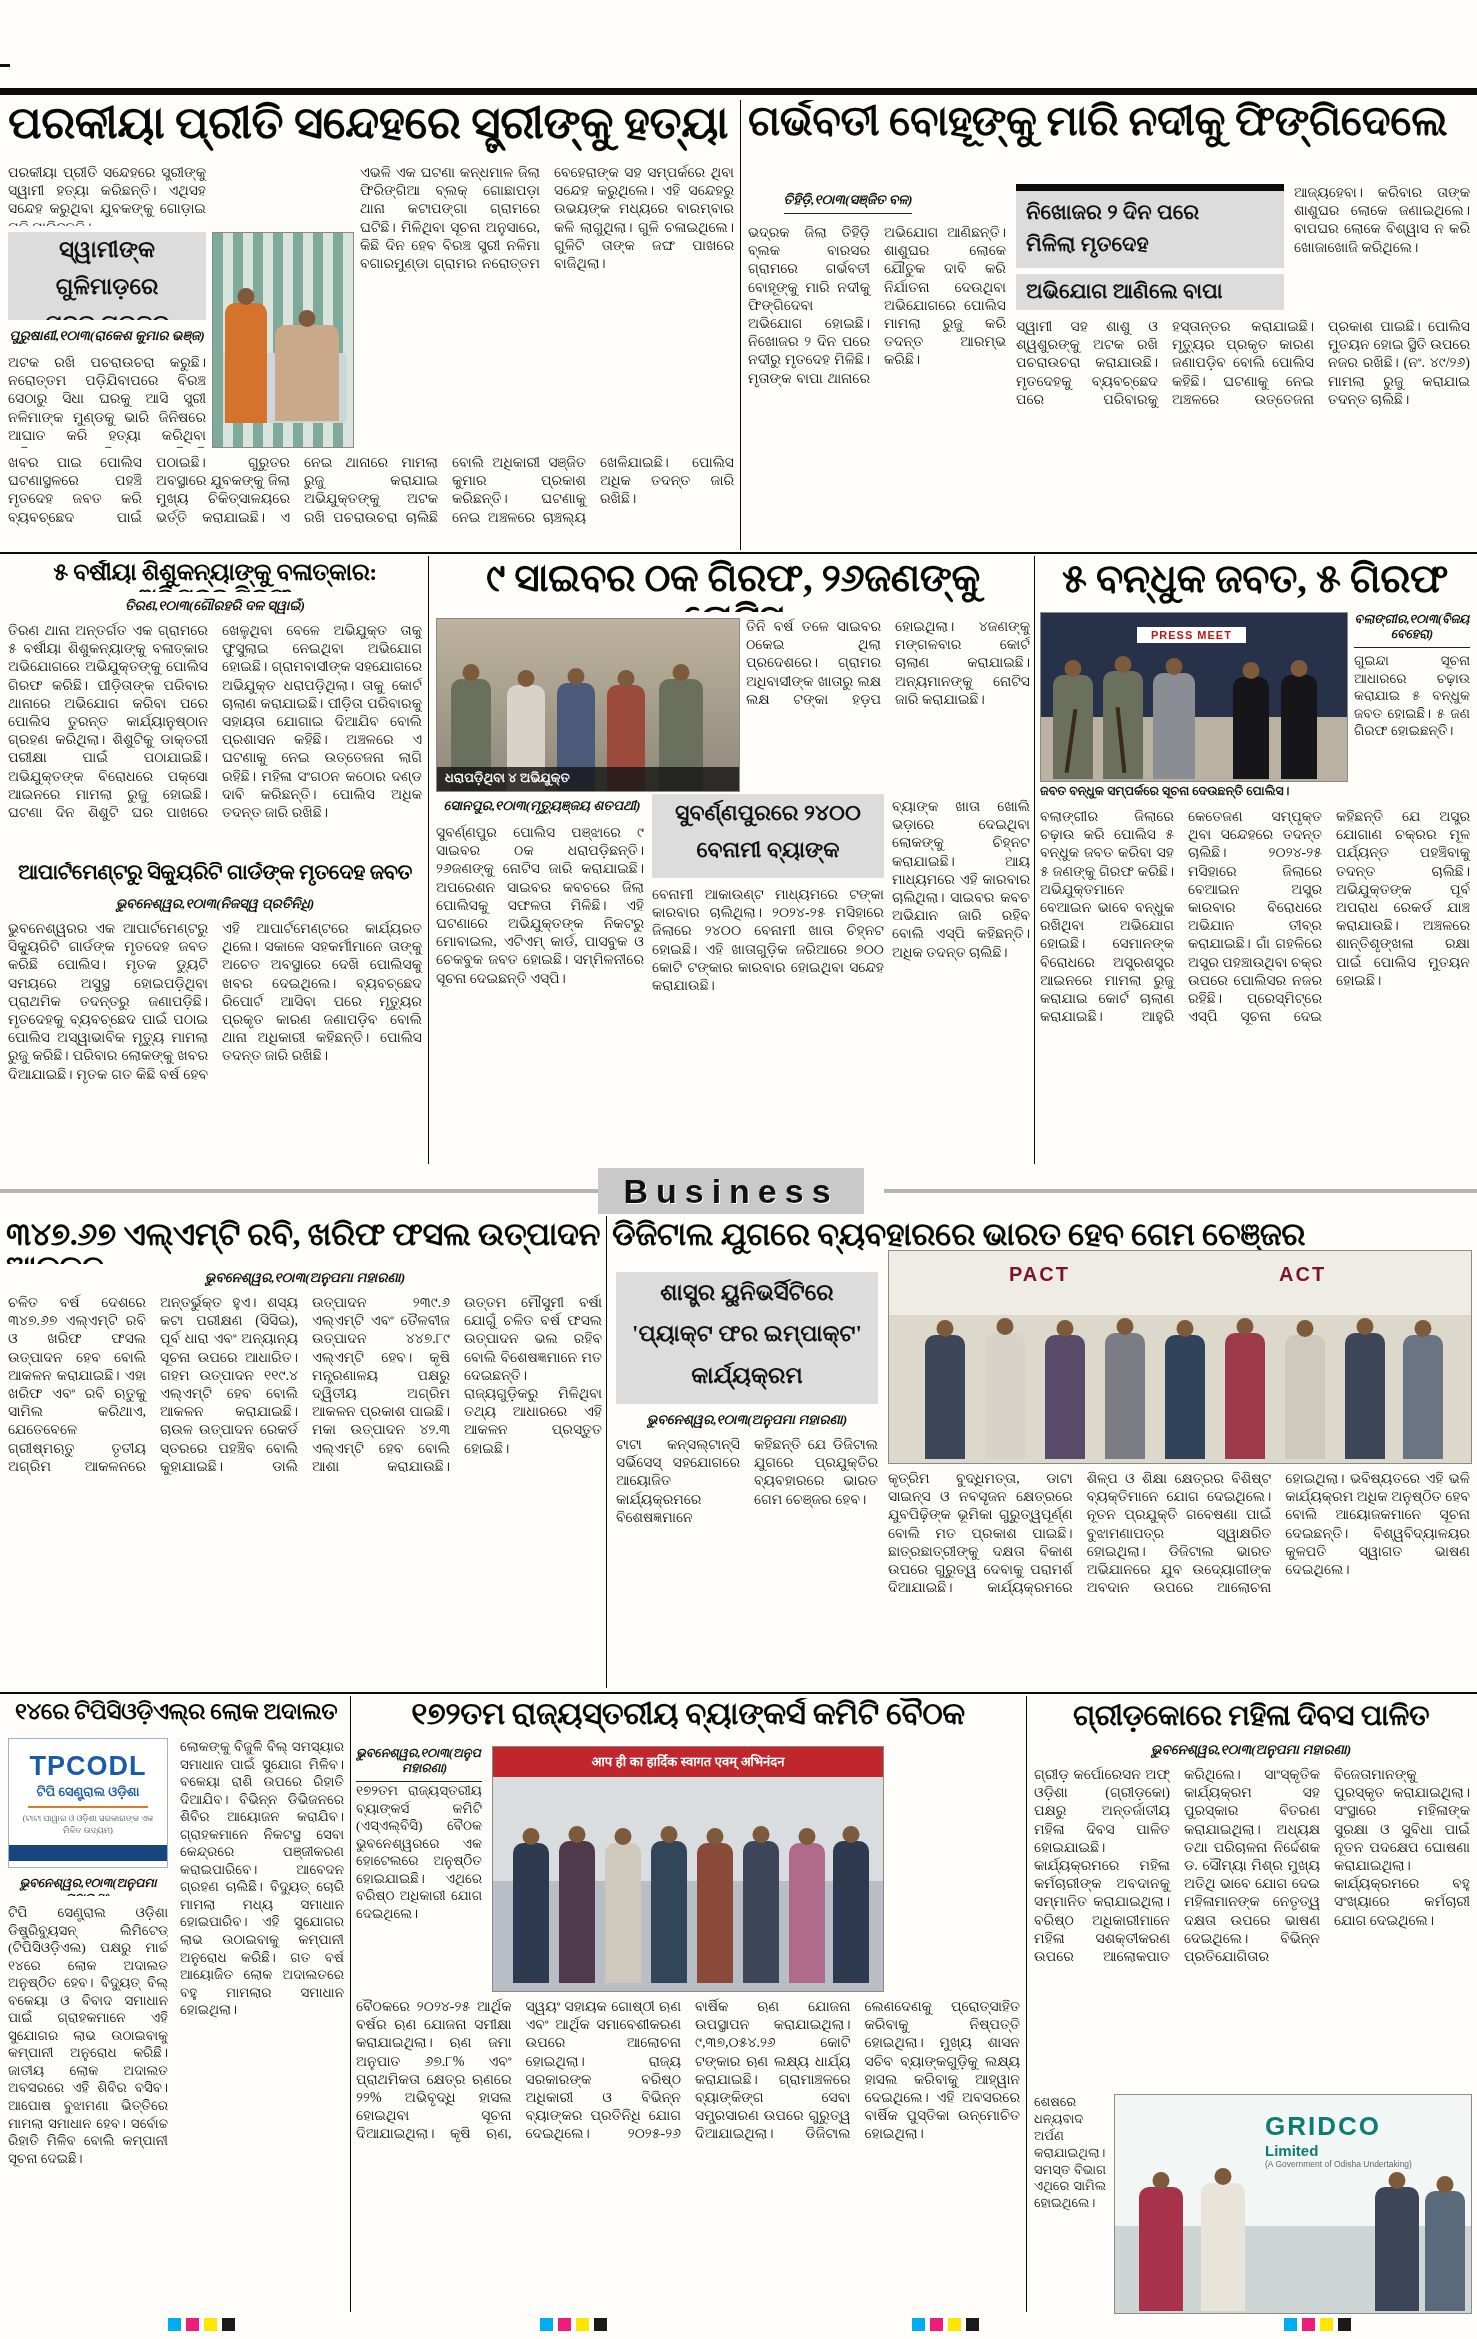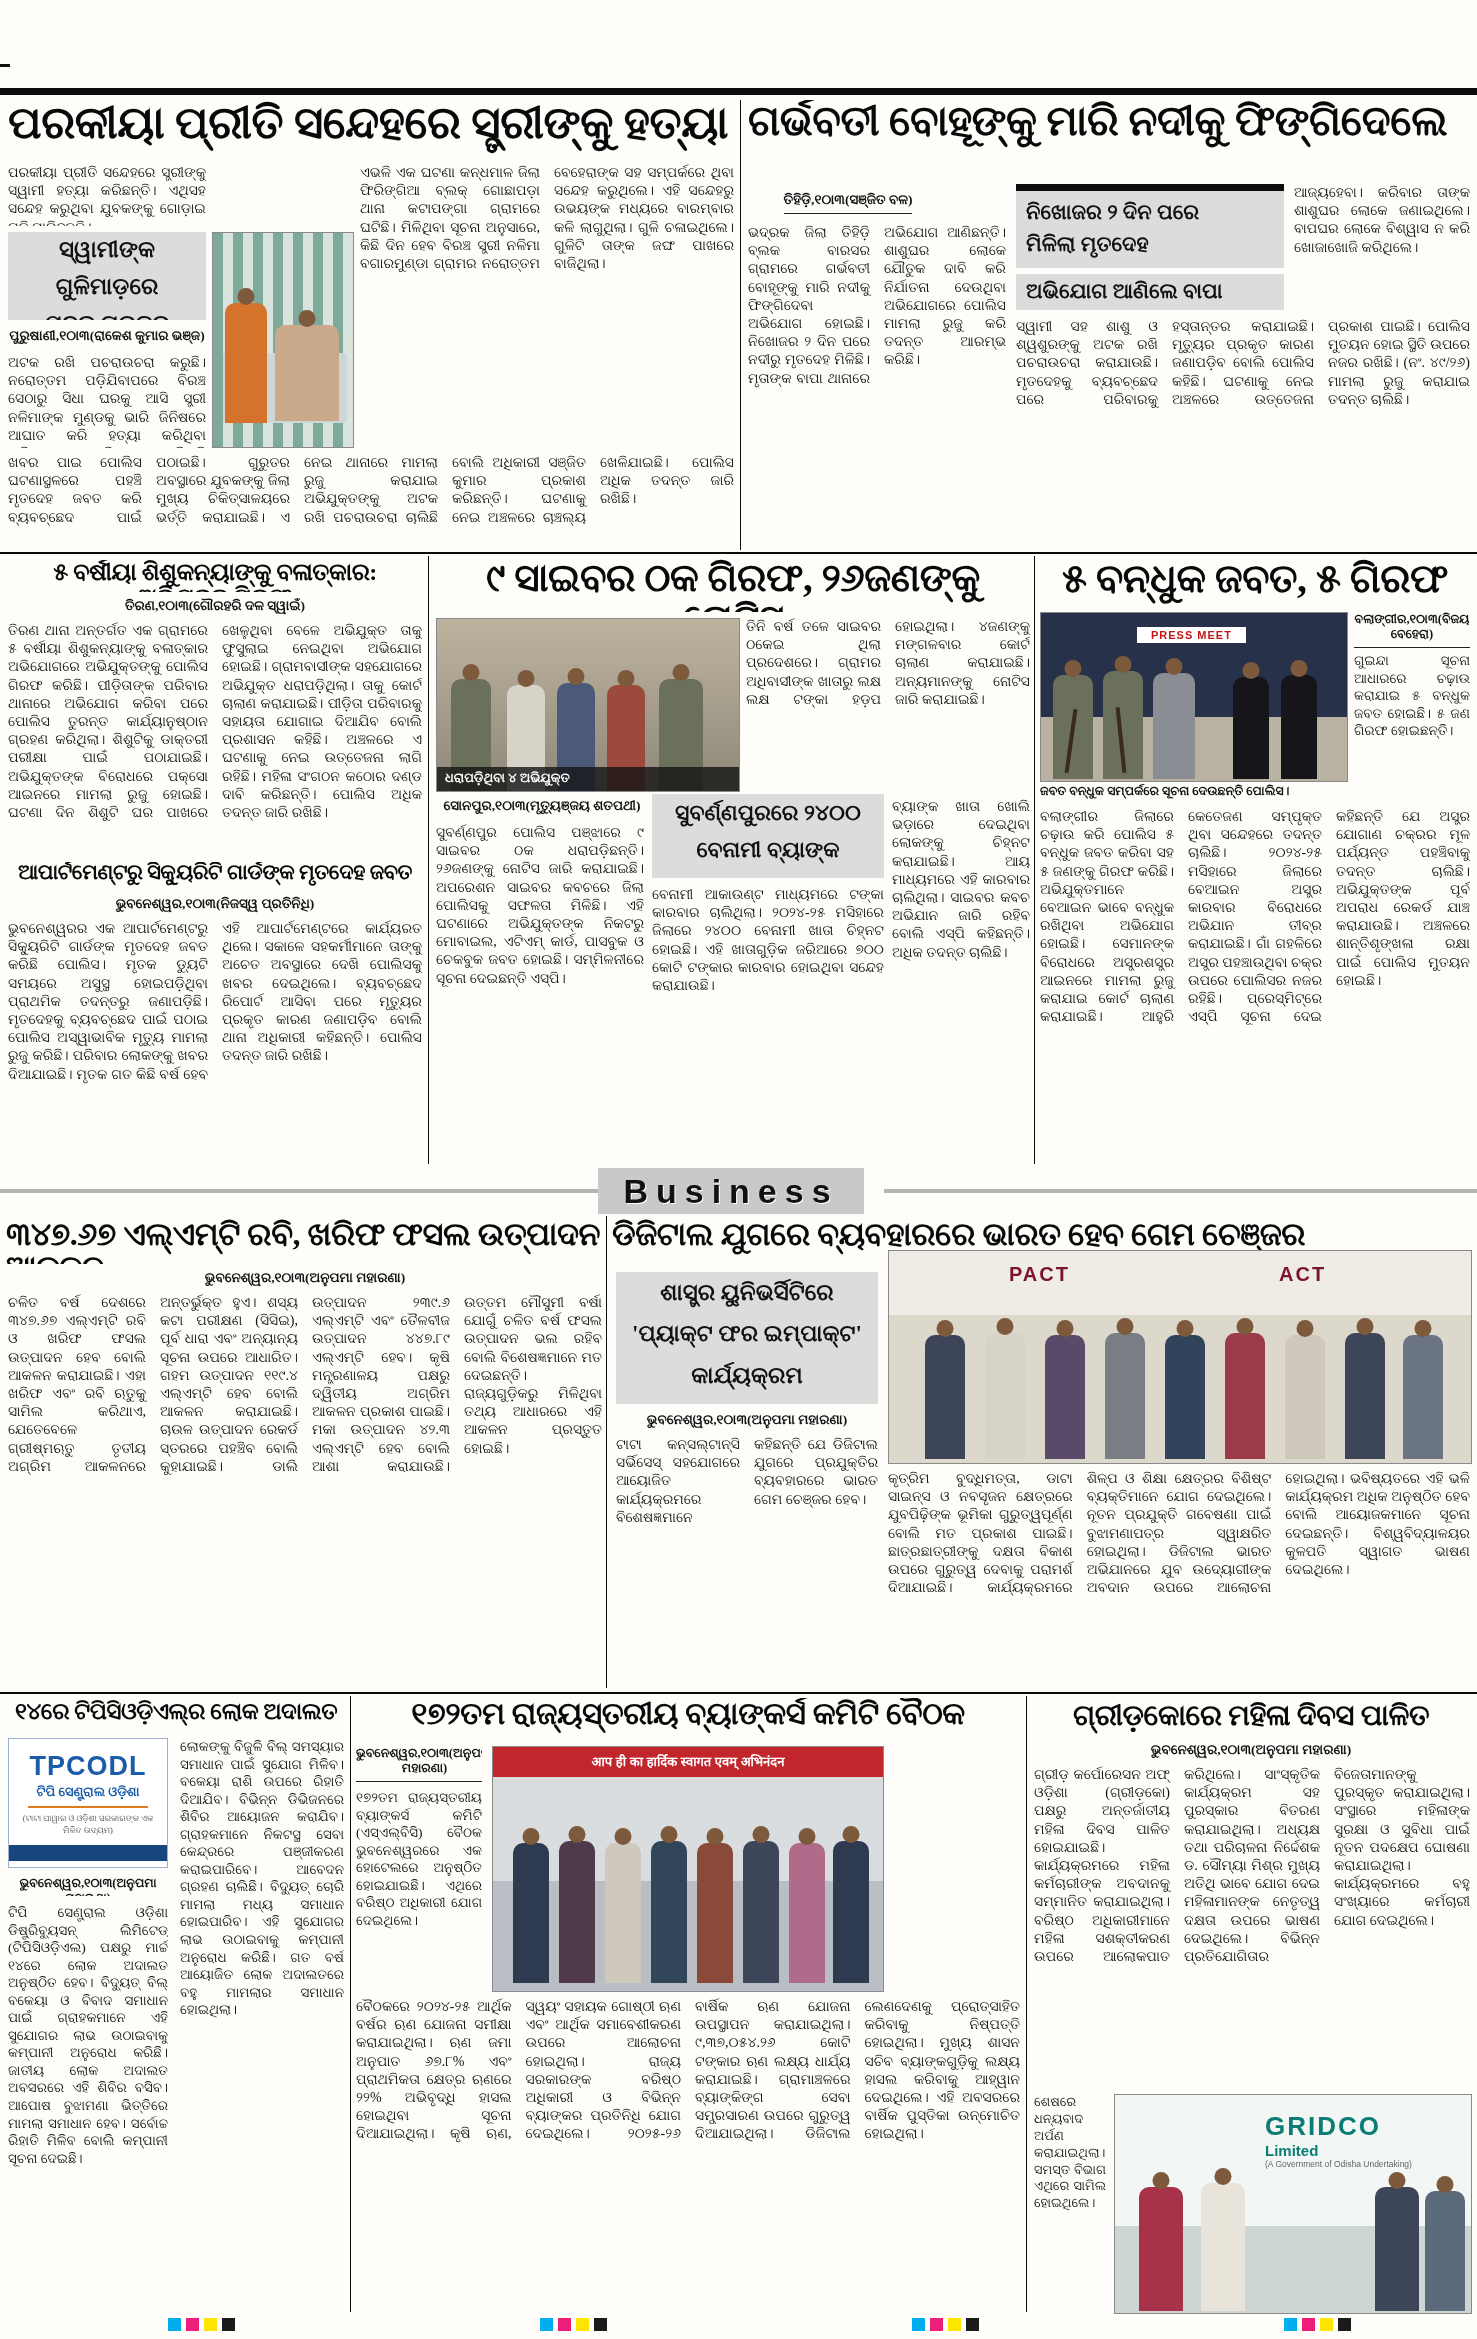--- a/index.html
+++ b/index.html
@@ -2,21 +2,21 @@
 <html><head>
 <meta charset="utf-8">
 <style>
   html,body{margin:0;padding:0;background:#e8e8e4;}
   .page{position:relative;width:1477px;height:2339px;background:#fffdfa;margin:0 auto;
         font-family:"Liberation Serif","DejaVu Serif",serif;color:#111;overflow:hidden;}
   .abs{position:absolute;}
   .hl{font-weight:bold;color:#090909;line-height:1.04;letter-spacing:-0.5px;overflow:hidden;}
   .center{text-align:center;}
   .byline{font-weight:bold;font-size:13.5px;text-align:center;overflow:hidden;white-space:nowrap;}
-  .byline span{display:inline-block;border-bottom:1.5px solid #222;padding-bottom:5px;}
+  .byline span{display:inline-block;border-bottom:1.5px solid #222;padding-bottom:5px;font-style:italic;}
   .body-txt{font-size:14px;line-height:1.3;text-align:justify;overflow:hidden;column-gap:14px;
             word-break:break-word;}
   .graybox{background:#dcdcdc;overflow:hidden;}
   .hline{background:#0c0c0c;}
   .grayline{background:#b5b5b5;}
   .vline{background:#0c0c0c;width:1px;}
   .photo{border:1px solid #8a8a8a;overflow:hidden;background:#cfcfc6;}
   .fig{position:absolute;border-radius:10px 10px 0 0;}
   .fig::before{content:"";position:absolute;top:-15px;left:50%;transform:translateX(-50%);
                width:17px;height:17px;border-radius:50%;background:#7d5a3c;}
@@ -208,21 +208,21 @@
     </div>
     <div class="abs body-txt" style="left:8px;top:1904px;width:160px;height:406px;font-size:13.5px;">ଟିପି ସେଣ୍ଟ୍ରାଲ ଓଡ଼ିଶା ଡିଷ୍ଟ୍ରିବ୍ୟୁସନ୍ ଲିମିଟେଡ୍ (ଟିପିସିଓଡ଼ିଏଲ) ପକ୍ଷରୁ ମାର୍ଚ୍ଚ ୧୪ରେ ଲୋକ ଅଦାଲତ ଅନୁଷ୍ଠିତ ହେବ। ବିଦ୍ୟୁତ୍ ବିଲ୍ ବକେୟା ଓ ବିବାଦ ସମାଧାନ ପାଇଁ ଗ୍ରାହକମାନେ ଏହି ସୁଯୋଗର ଲାଭ ଉଠାଇବାକୁ କମ୍ପାନୀ ଅନୁରୋଧ କରିଛି। ଜାତୀୟ ଲୋକ ଅଦାଲତ ଅବସରରେ ଏହି ଶିବିର ବସିବ। ଆପୋଷ ବୁଝାମଣା ଭିତ୍ତିରେ ମାମଲା ସମାଧାନ ହେବ। ସର୍ବୋଚ୍ଚ ରିହାତି ମିଳିବ ବୋଲି କମ୍ପାନୀ ସୂଚନା ଦେଇଛି।</div>
     <div class="abs body-txt" style="left:180px;top:1738px;width:164px;height:572px;font-size:13.5px;">ଲୋକଙ୍କୁ ବିଜୁଳି ବିଲ୍ ସମସ୍ୟାର ସମାଧାନ ପାଇଁ ସୁଯୋଗ ମିଳିବ। ବକେୟା ରାଶି ଉପରେ ରିହାତି ଦିଆଯିବ। ବିଭିନ୍ନ ଡିଭିଜନରେ ଶିବିର ଆୟୋଜନ କରାଯିବ। ଗ୍ରାହକମାନେ ନିକଟସ୍ଥ ସେବା କେନ୍ଦ୍ରରେ ପଞ୍ଜୀକରଣ କରାଇପାରିବେ। ଆବେଦନ ଗ୍ରହଣ ଚାଲିଛି। ବିଦ୍ୟୁତ୍ ଚୋରି ମାମଲା ମଧ୍ୟ ସମାଧାନ ହୋଇପାରିବ। ଏହି ସୁଯୋଗର ଲାଭ ଉଠାଇବାକୁ କମ୍ପାନୀ ଅନୁରୋଧ କରିଛି। ଗତ ବର୍ଷ ଆୟୋଜିତ ଲୋକ ଅଦାଲତରେ ବହୁ ମାମଲାର ସମାଧାନ ହୋଇଥିଲା।</div>
   </div>
   <div class="abs vline" style="left:350px;top:1696px;height:616px;"></div>
 
   <div>
     <div class="abs hl center" style="left:356px;top:1698px;width:664px;height:40px;font-size:31px;">୧୭୨ତମ ରାଜ୍ୟସ୍ତରୀୟ ବ୍ୟାଙ୍କର୍ସ କମିଟି ବୈଠକ</div>
     <div class="abs" style="left:356px;top:1746px;width:126px;height:244px;overflow:hidden;">
       <div class="byline" style="white-space:normal;font-size:12.5px;"><span>ଭୁବନେଶ୍ୱର,୧୦ା୩(ଅନୁପମା ମହାରଣା)</span></div>
-      <div class="body-txt" style="font-size:13.5px;margin-top:7px;">୧୭୨ତମ ରାଜ୍ୟସ୍ତରୀୟ ବ୍ୟାଙ୍କର୍ସ କମିଟି (ଏସ୍‌ଏଲ୍‌ବିସି) ବୈଠକ ଭୁବନେଶ୍ୱରରେ ଏକ ହୋଟେଲରେ ଅନୁଷ୍ଠିତ ହୋଇଯାଇଛି। ଏଥିରେ ବରିଷ୍ଠ ଅଧିକାରୀ ଯୋଗ ଦେଇଥିଲେ।</div>
+      <div class="body-txt" style="font-size:13.5px;margin-top:0;">୧୭୨ତମ ରାଜ୍ୟସ୍ତରୀୟ ବ୍ୟାଙ୍କର୍ସ କମିଟି (ଏସ୍‌ଏଲ୍‌ବିସି) ବୈଠକ ଭୁବନେଶ୍ୱରରେ ଏକ ହୋଟେଲରେ ଅନୁଷ୍ଠିତ ହୋଇଯାଇଛି। ଏଥିରେ ବରିଷ୍ଠ ଅଧିକାରୀ ଯୋଗ ଦେଇଥିଲେ।</div>
     </div>
     <div class="abs photo" style="left:492px;top:1746px;width:390px;height:244px;background:linear-gradient(#d9dde0 0 55%,#b9bec4 55%);">
       <div class="abs sans center" style="left:0;top:0;width:390px;height:30px;background:#c0262c;color:#fff;font-size:13px;font-weight:bold;line-height:30px;text-align:center;">
         <span>आप ही का हार्दिक स्वागत एवम् अभिनंदन</span>
       </div>
       <div class="fig" style="left:20px;top:96px;width:36px;height:140px;background:#2e3a50;"></div>
       <div class="fig" style="left:66px;top:94px;width:36px;height:142px;background:#50394a;"></div>
       <div class="fig" style="left:112px;top:96px;width:36px;height:140px;background:#cfc9bd;"></div>
       <div class="fig" style="left:158px;top:94px;width:36px;height:142px;background:#32465a;"></div>
       <div class="fig" style="left:204px;top:96px;width:36px;height:140px;background:#8a4a3a;"></div>

